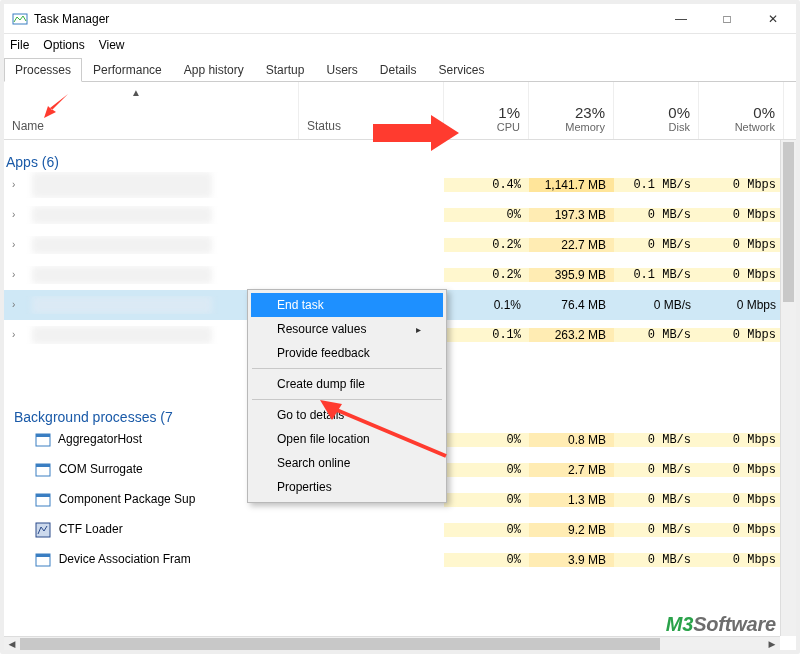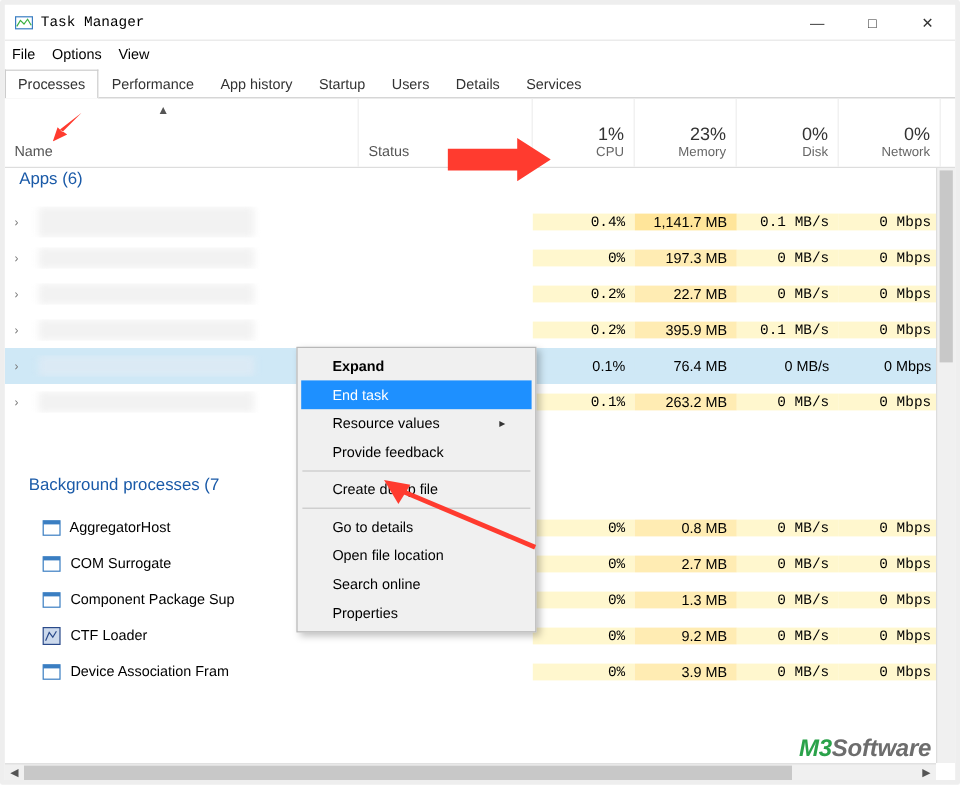--- a/index.html
+++ b/index.html
@@ -16,21 +16,21 @@
     border-radius: 2px;
   }
   .titlebar {
     display: flex;
     align-items: center;
     height: 30px;
     padding-left: 8px;
     border-bottom: 1px solid #e6e6e6;
   }
   .titlebar .app-icon { width:16px; height:16px; margin-right:6px; }
-  .title-text { font-size: 12px; color:#000;font-family:Liberation Mono, monospace; }
+  .title-text { font-size: 12px; color:#000; }
   .win-controls { display:flex; margin-left:auto; }
   .win-btn { width:46px; height:30px; display:flex; align-items:center; justify-content:center; font-size:12px; color:#333; }
   .menubar { display:flex; height:22px; align-items:center; padding-left:6px; gap:14px; font-size:12px;}
   .tabbar { display:flex; height:26px; align-items:flex-end; padding-left:0; border-bottom:1px solid #ccc; font-size:12px;}
   .tab { padding:4px 10px; color:#333; border:1px solid transparent; border-bottom:none; position:relative;}
   .tab.active { background:#fff; border:1px solid #ccc; border-bottom:1px solid #fff; top:1px; }
   .grid-area { position:relative; height: calc(100% - 30px - 22px - 26px); overflow:hidden;}
   .header-row {
     display:grid; grid-template-columns: 295px 145px 85px 85px 85px 85px;
     height:58px; border-bottom:1px solid #ddd; font-size:12px; color:#555;
@@ -48,21 +48,21 @@
     height:30px; font-size:12px; align-items:center;
   }
   .row.selected { background:#cfe8f6;}
   .cell { padding:0 8px; white-space:nowrap; overflow:hidden; text-overflow:ellipsis;}
   .cell.num { text-align:right; }
   .cell.y1 { background:#fff7ce;font-family:Liberation Mono, monospace; }
   .cell.y2 { background:#ffecb3; }
   .cell.y3 { background:#ffe59a; }
   .cell.blank { background:#fff9de; }
   .cell.selb { background:#cfe8f6; }
-  .group-row { display:flex; align-items:flex-start; height:30px; padding-left:12px;}
+  .group-row { display:flex; align-items:flex-end; height:30px; padding-left:2px;}
   .group-label { color:#1a5aa8; font-size:14px;}
   .group-row.bg {
     display:grid; grid-template-columns: 295px 145px 85px 85px 85px 85px; margin-top: 45px;
   }
   .group-row.bg .group-label-wrap { padding-left:8px;}
   .group-row.bg .filler { }
   .expander { width:16px; color:#777; font-size:10px; display:inline-block;}
   .proc-icon { display:inline-block; width:16px; height:16px; margin:0 4px; vertical-align:middle;}
   .proc-icon svg { width:16px; height:16px;}
   .blur-name { display:inline-block; width:180px; height:18px; background:#f2f2f2; filter:blur(3px); border-radius:3px; vertical-align:middle; margin-left:4px;}
@@ -290,21 +290,20 @@
         <span>Device Association Fram</span>
       </div>
       <div class="cell"></div>
       <div class="cell num y1">0%</div>
       <div class="cell num y2">3.9 MB</div>
       <div class="cell num y1">0 MB/s</div>
       <div class="cell num y1">0 Mbps</div>
     </div>
 
     <div class="ctxmenu">
-      <div class="ctxitem bold">Expand</div>
       <div class="ctxitem hl">End task</div>
       <div class="ctxitem">
         <span>Resource values</span>
         <span class="arrow-r">▸</span>
       </div>
       <div class="ctxitem">Provide feedback</div>
       <div class="ctxsep"></div>
       <div class="ctxitem">Create dump file</div>
       <div class="ctxsep"></div>
       <div class="ctxitem">Go to details</div>

